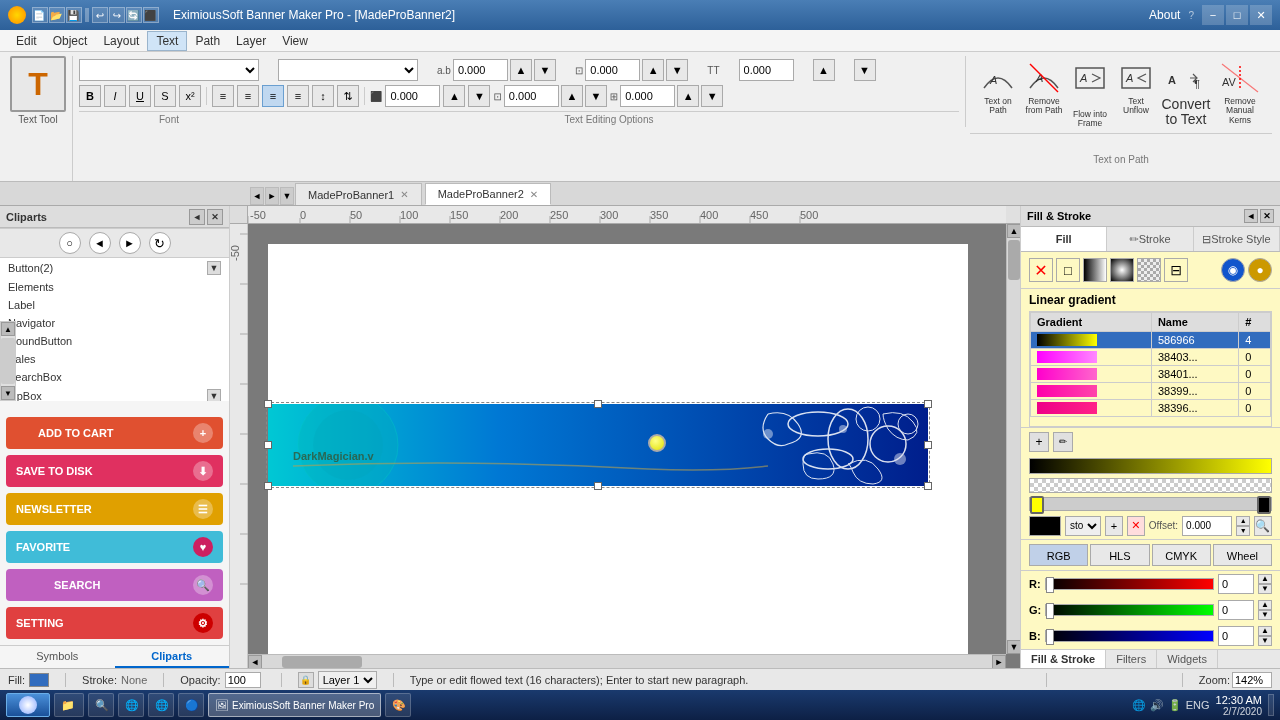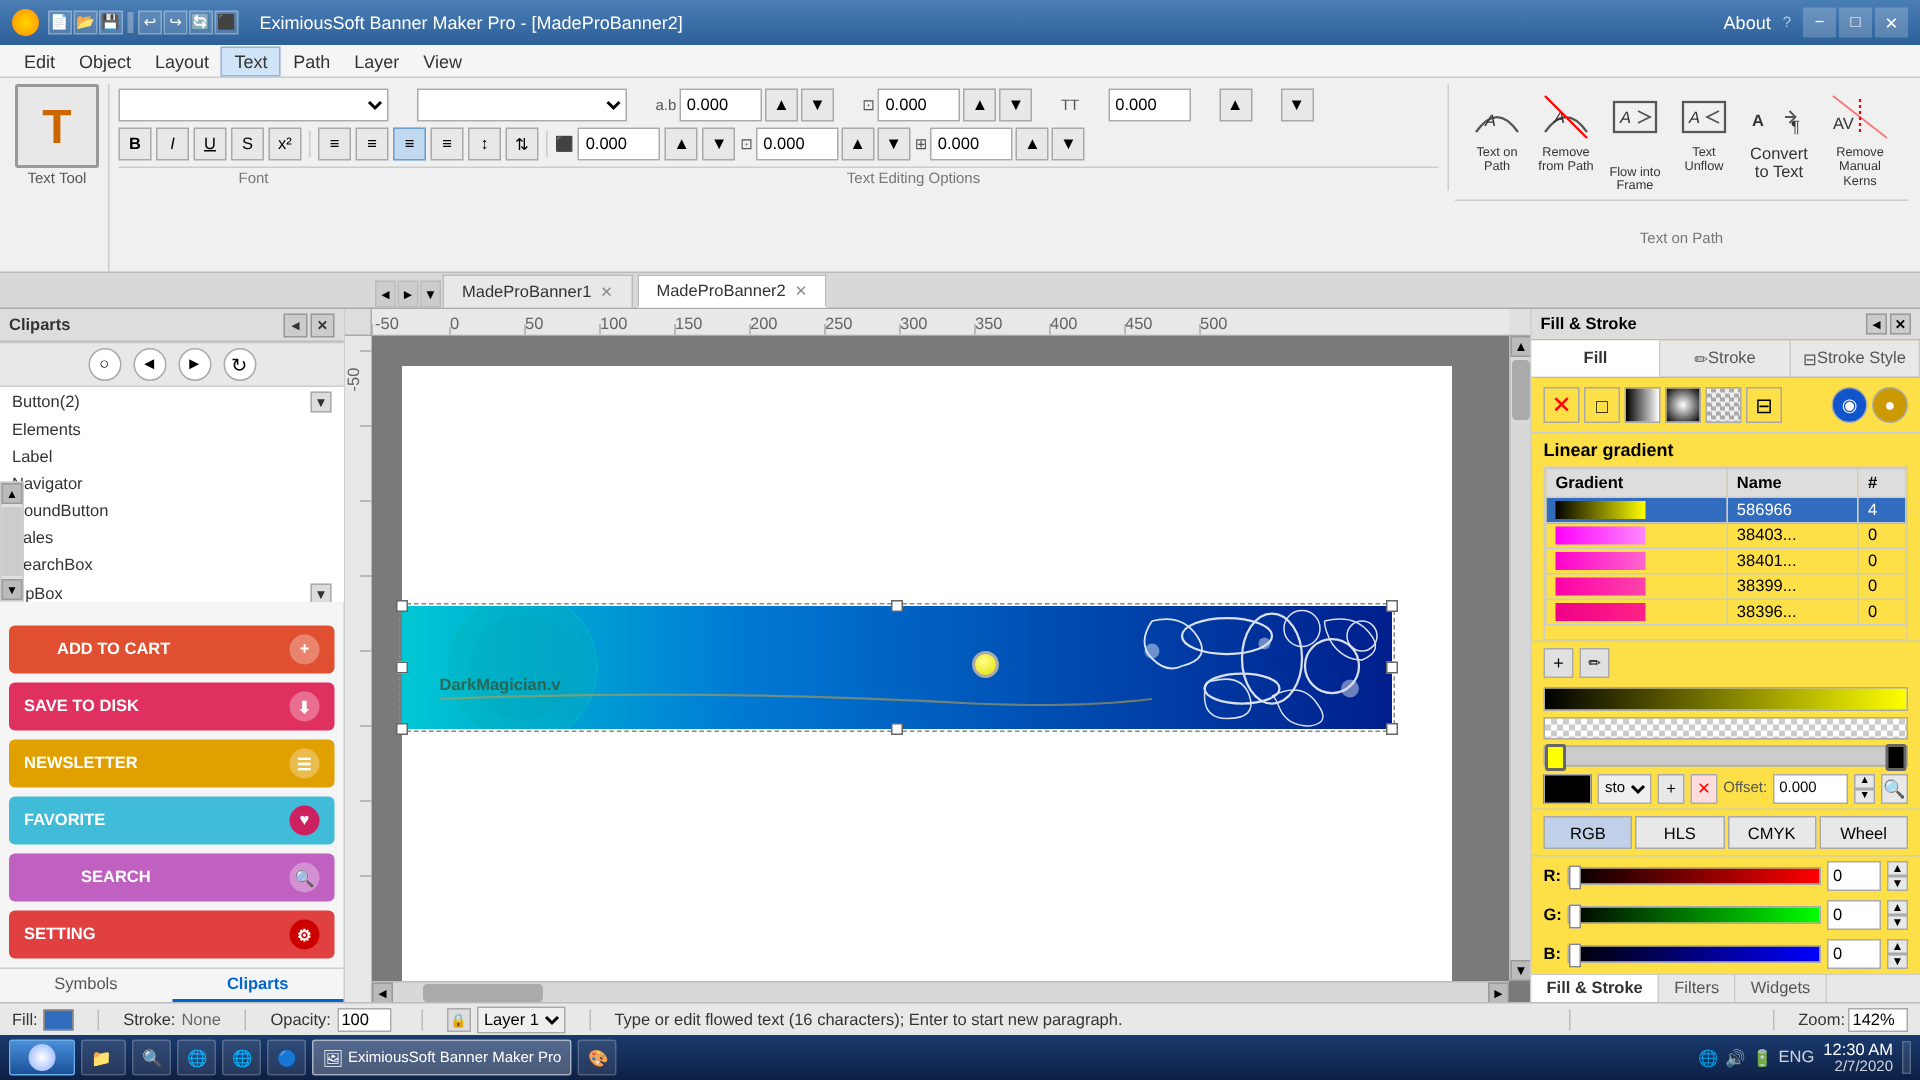--- a/index.html
+++ b/index.html
@@ -56,21 +56,21 @@
     .widget-btn-icon { width: 20px; height: 20px; background: rgba(255,255,255,0.3); border-radius: 50%; display: flex; align-items: center; justify-content: center; font-size: 11px; }
 
     .panel-bottom-tabs { display: flex; border-top: 1px solid #ccc; }
     .panel-bottom-tab { flex: 1; height: 22px; display: flex; align-items: center; justify-content: center; cursor: pointer; font-size: 11px; color: #555; border-bottom: 2px solid transparent; }
     .panel-bottom-tab.active { color: #0066cc; border-bottom-color: #0066cc; font-weight: bold; }
 
     
     .canvas-area { flex: 1; background: #888; position: relative; overflow: hidden; display: flex; flex-direction: column; }
 
     
-    .right-panel { width: 260px; background: #fde047; border-left: 1px solid #ccc; display: flex; flex-direction: column; }
+    .right-panel { width: 260px; background: #fef9c3; border-left: 1px solid #ccc; display: flex; flex-direction: column; }
     .rp-header { height: 22px; background: #ddd; border-bottom: 1px solid #bbb; display: flex; align-items: center; justify-content: space-between; padding: 0 6px; font-size: 12px; font-weight: bold; }
     .rp-tabs { display: flex; border-bottom: 1px solid #bbb; background: #e8e8e8; }
     .rp-tab { flex: 1; height: 24px; display: flex; align-items: center; justify-content: center; cursor: pointer; font-size: 11px; color: #555; border-right: 1px solid #ccc; }
     .rp-tab.active { background: white; color: #333; font-weight: bold; }
 
     .rp-color-icons { display: flex; align-items: center; gap: 3px; padding: 6px 8px; border-bottom: 1px solid #ccc; flex-wrap: wrap; }
     .ci { width: 24px; height: 24px; border: 1px solid #aaa; cursor: pointer; display: flex; align-items: center; justify-content: center; font-size: 13px; }
 
     .lg-title { padding: 4px 8px; font-size: 12px; font-weight: bold; }
     .gradient-table { width: 100%; border-collapse: collapse; font-size: 11px; }
@@ -272,21 +272,21 @@
         </svg>
         <span style="font-size:8.5px;text-align:center;line-height:1.1;color:#333;margin-top:1px;">Text<br>Unflow</span>
       </div>
 
       <div style="display:flex;flex-direction:column;align-items:center;width:54px;cursor:pointer;padding:2px;">
         <svg width="40" height="36" viewBox="0 0 40 36">
           <text x="2" y="24" font-size="18" fill="#333" font-family="serif" font-weight="bold">A</text>
           <path d="M24 18 L30 18 M27 14 L31 18 L27 22" stroke="#555" fill="none" stroke-width="1.2"></path>
           <text x="28" y="28" font-size="11" fill="#333" font-family="serif">¶</text>
         </svg>
-        <span style="font-size:11px;text-align:center;line-height:1.1;color:#333;margin-top:1px;">Convert<br>to Text</span>
+        <span style="font-size:14px;text-align:center;line-height:1.1;color:#333;margin-top:1px;">Convert<br>to Text</span>
       </div>
 
       <div style="display:flex;flex-direction:column;align-items:center;width:54px;cursor:pointer;padding:2px;">
         <svg width="40" height="36" viewBox="0 0 40 36">
           <text x="2" y="26" font-size="18" fill="#333" font-family="serif">AV</text>
           <line x1="20" y1="6" x2="20" y2="30" stroke="red" stroke-width="1.5" stroke-dasharray="2,2"></line>
           <line x1="2" y1="4" x2="38" y2="32" stroke="red" stroke-width="1.2" opacity="0.5"></line>
         </svg>
         <span style="font-size:8.5px;text-align:center;line-height:1.1;color:#333;margin-top:1px;">Remove<br>Manual Kerns</span>
       </div>

